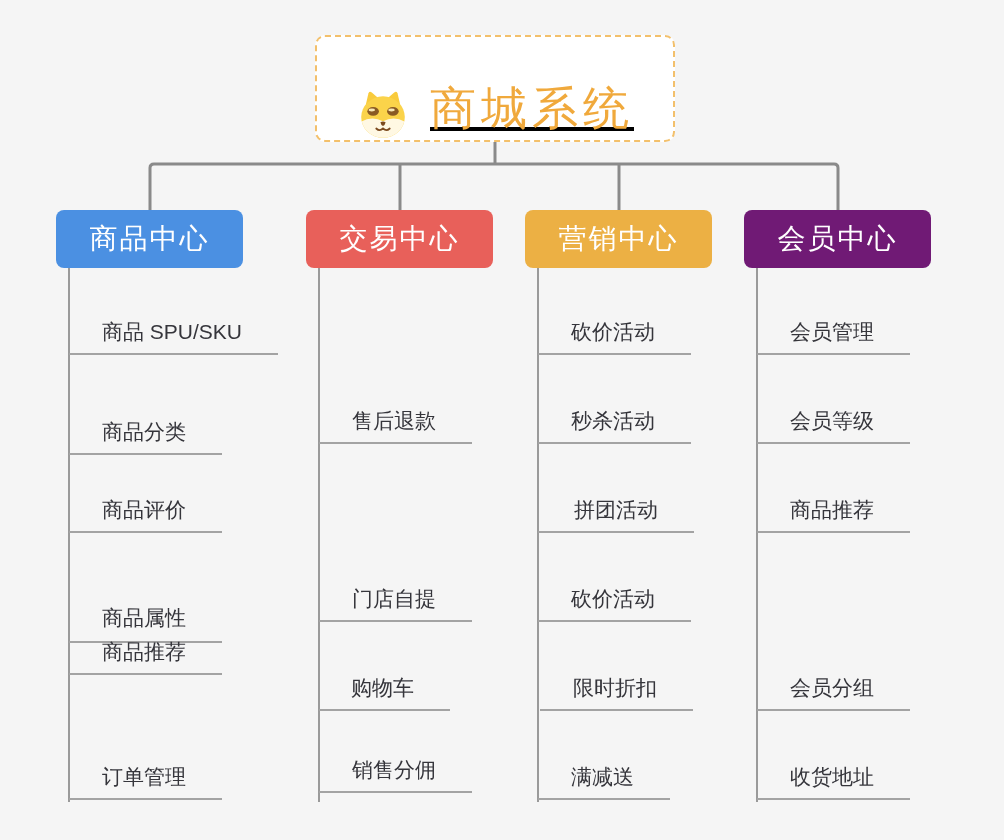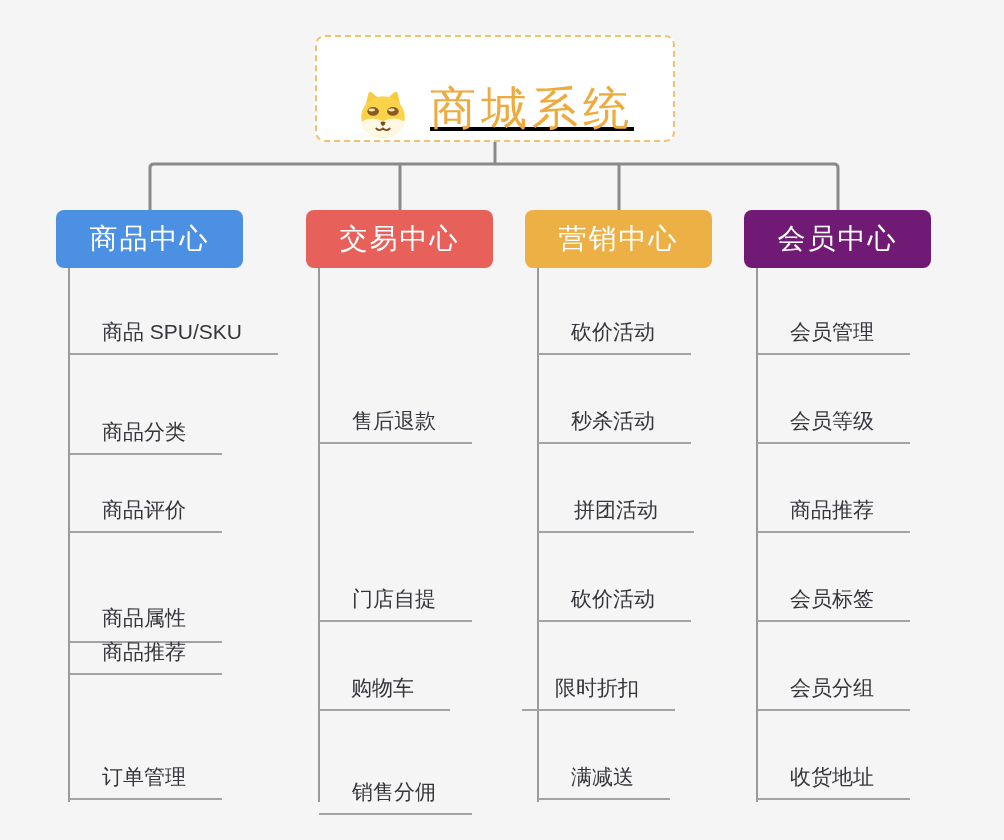--- a/index.html
+++ b/index.html
@@ -79,30 +79,29 @@
     <div class="leaf" style="left: 69px; top: 420px;">商品分类</div>
     <div class="leaf" style="left: 69px; top: 498px;">商品评价</div>
     <div class="leaf" style="left: 69px; top: 608px; font-family: Liberation Mono, monospace;">商品属性</div>
     <div class="leaf" style="left: 69px; top: 640px; text-align: right;">商品推荐</div>
     <div class="leaf" style="left: 69px; top: 765px;">订单管理</div>
     <div class="branch-node" style="left: 306px; top: 210px; background: rgb(232, 96, 90);">交易中心</div>
     <div class="vline" style="left: 318px; top: 268px; height: 534px;"></div>
     <div class="leaf" style="left: 319px; top: 409px;">售后退款</div>
     <div class="leaf" style="left: 319px; top: 587px;">门店自提</div>
     <div class="leaf" style="left: 319px; top: 676px; padding-left: 32px;">购物车</div>
-    <div class="leaf" style="left: 319px; top: 780px;">销售分佣</div>
+    <div class="leaf" style="left: 319px; top: 758px;">销售分佣</div>
     <div class="branch-node" style="left: 525px; top: 210px; background: rgb(236, 176, 68);">营销中心</div>
     <div class="vline" style="left: 537px; top: 268px; height: 534px;"></div>
     <div class="leaf" style="left: 538px; top: 320px;">砍价活动</div>
     <div class="leaf" style="left: 538px; top: 409px;">秒杀活动</div>
     <div class="leaf" style="left: 538px; top: 498px; padding-left: 36px;">拼团活动</div>
     <div class="leaf" style="left: 538px; top: 587px;">砍价活动</div>
-    <div class="leaf" style="left: 522px; top: 676px;">限时折扣</div>
+    <div class="leaf" style="left: 540px; top: 676px;">限时折扣</div>
     <div class="leaf" style="left: 538px; top: 765px;">满减送</div>
     <div class="branch-node" style="left: 744px; top: 210px; background: #701a75;">会员中心</div>
     <div class="vline" style="left: 756px; top: 268px; height: 534px;"></div>
     <div class="leaf" style="left: 757px; top: 320px;">会员管理</div>
     <div class="leaf" style="left: 757px; top: 409px;">会员等级</div>
     <div class="leaf" style="left: 757px; top: 498px;">商品推荐</div>
-    <div class="leaf" style="left: 757px; top: 587px;">会员标签</div>
     <div class="leaf" style="left: 757px; top: 676px;">会员分组</div>
     <div class="leaf" style="left: 757px; top: 765px;">收货地址</div>
   </div>
 
 </body></html>

